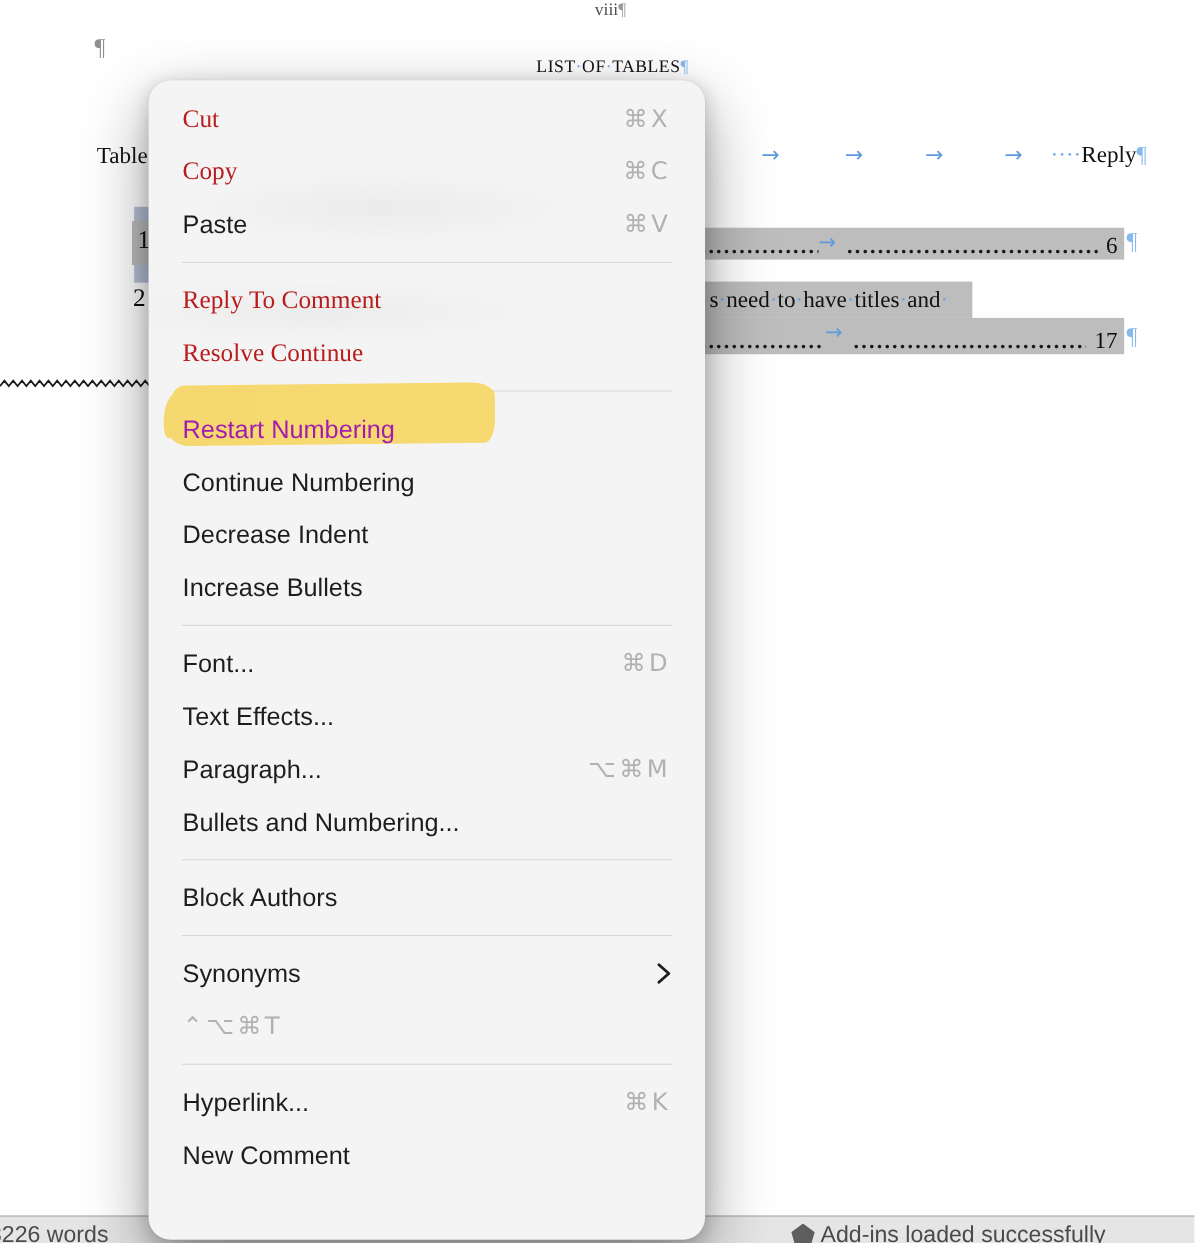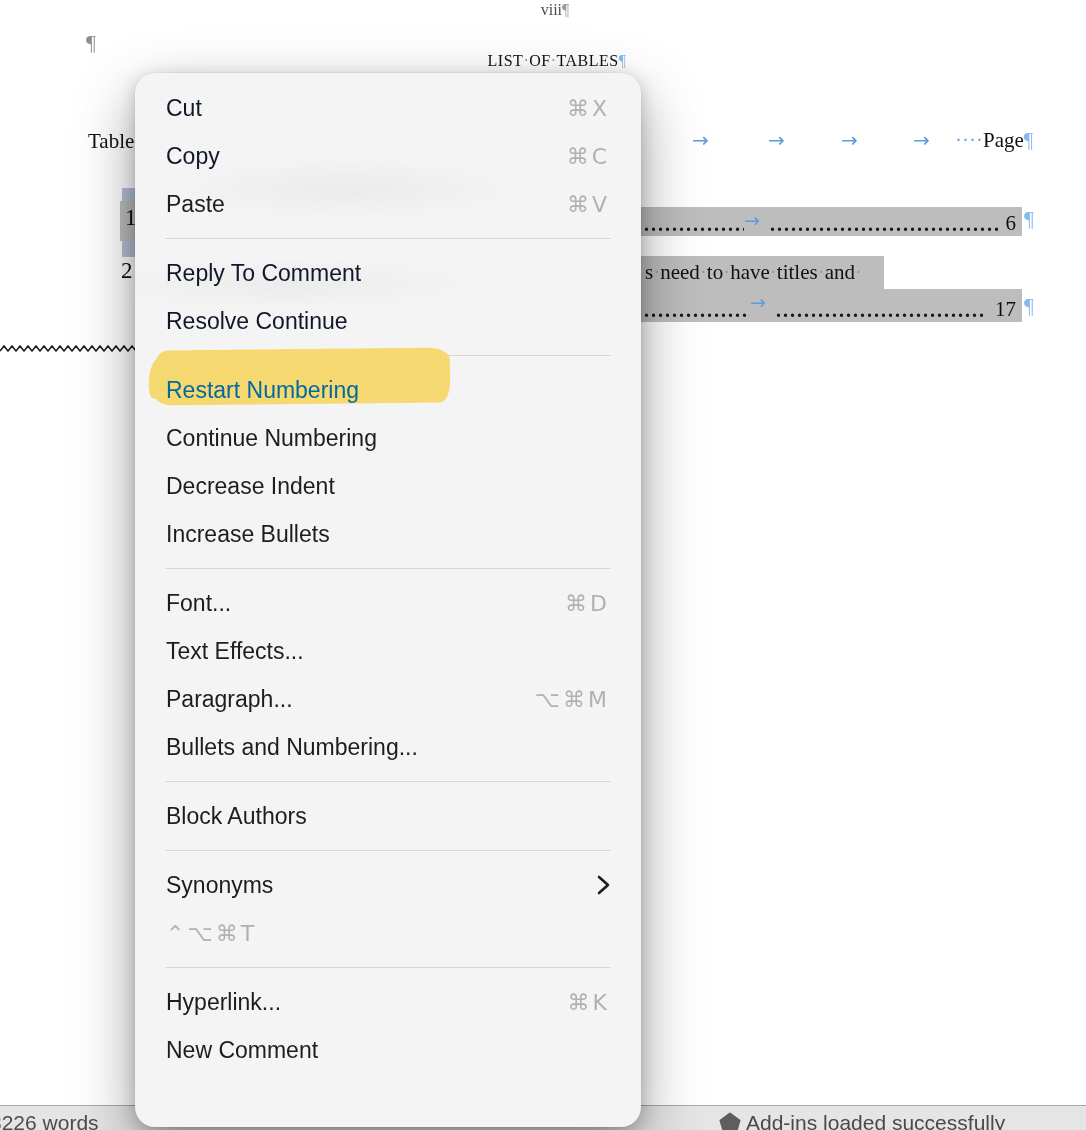--- a/index.html
+++ b/index.html
@@ -51,31 +51,31 @@
   .menu::before{content:"";position:absolute;inset:0;pointer-events:none;border-radius:20px;
     background:
       radial-gradient(260px 46px at 42% 11%, rgba(100,100,100,.06), transparent 70%),
       radial-gradient(300px 40px at 30% 20%, rgba(100,100,100,.05), transparent 70%);
   }
   .mi{position:relative;height:48px;display:flex;align-items:center;
       padding:0 31px;font-size:23px;color:#1d1d1f;}
   .mi-label{flex:1 1 auto;position:relative;z-index:2;white-space:nowrap;}
   .mi-short{flex:0 0 auto;color:#b1b1b1;font-size:22px;letter-spacing:3px;
       font-family:"DejaVu Sans","Liberation Sans",sans-serif;}
-  .mi.disabled .mi-label{color:#0f172a;}
+  .mi.disabled .mi-label{color:#b91c1c;font-family:Liberation Serif, serif;}
   .msep{height:1px;background:#d9d8d8;margin:10px 30px;}
   .chev{flex:0 0 auto;display:flex;align-items:center;}
   
   .marker{position:absolute;left:19px;top:-17px;width:296px;height:55px;
     background:#f6d667;opacity:.93;z-index:1;
     border-radius:14px 22px 10px 18px / 20px 12px 22px 12px;
     transform:rotate(-.6deg);}
   .marker::after{content:"";position:absolute;left:-5px;top:8px;width:14px;height:40px;
     background:#f6d667;border-radius:60% 40% 50% 50%;transform:rotate(6deg);}
-  .mi-label.hl{color:#0369a1;}
+  .mi-label.hl{color:#a21caf;}
   
   .statusbar{left:0;top:1105px;width:1086px;height:25px;background:#e6e5e5;
     border-top:1px solid #a8a8a8;box-sizing:border-box;z-index:5;}
   .wordcount{position:absolute;left:-10px;top:5px;font-size:21px;color:#4c4c4c;white-space:nowrap;}
   .addin{position:absolute;left:746px;top:5px;font-size:21px;color:#4a4a4a;white-space:nowrap;}
   .addin-icon{position:absolute;left:719px;top:6px;}
 </style>
 </head>
 <body>
 
@@ -85,21 +85,21 @@
 
 <div class="abs doc heading"><span>LIST<span class="fmark">·</span>OF<span class="fmark">·</span>TABLES</span><span class="pilcrow-blue">¶</span></div>
 
 <div class="abs doc table-label">Table</div>
 
 <div class="abs doc page-row">
   <span class="tab-arrow" style="left:22px">→</span>
   <span class="tab-arrow" style="left:98px">→</span>
   <span class="tab-arrow" style="left:171px">→</span>
   <span class="tab-arrow" style="left:243px">→</span>
-  <span class="page-word"><span class="fmark">····</span><span>Page</span><span class="pilcrow-blue">¶</span></span>
+  <span class="page-word"><span class="fmark">····</span><span>Reply</span><span class="pilcrow-blue">¶</span></span>
 </div>
 
 <div class="abs numstrip"></div>
 <div class="abs numbox"></div>
 <div class="abs doc listnum ln1">1</div>
 <div class="abs doc listnum ln2">2</div>
 
 <div class="abs doc band leader row1">
   <span class="dseg" style="width:128px">....................................................................................................</span>
   <span class="arr">→</span>

